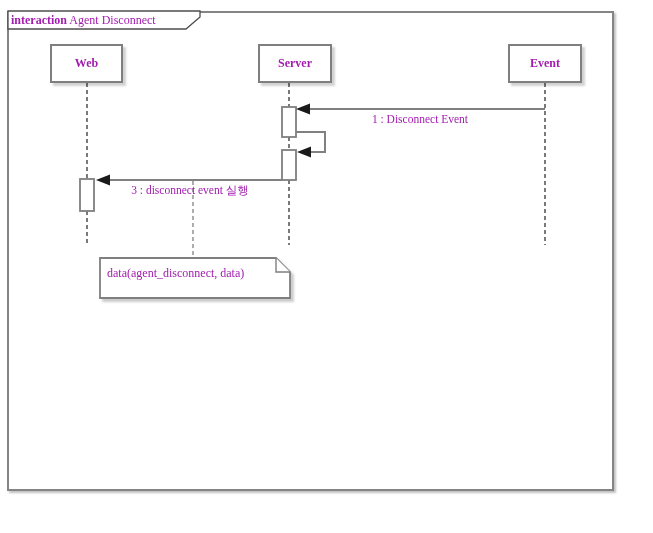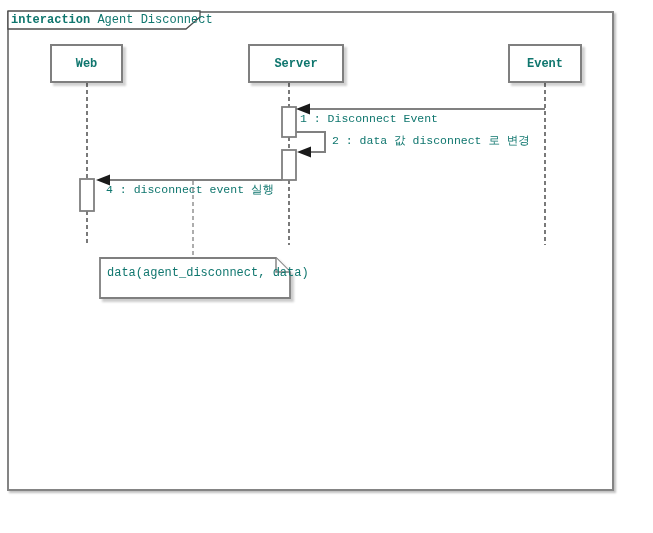--- a/index.html
+++ b/index.html
@@ -1,40 +1,40 @@
 <!DOCTYPE html>
 <html><head>
 <meta charset="utf-8">
 <style>
   html,body{margin:0;padding:0;background:#ffffff;}
   .canvas{
     position:relative;width:653px;height:533px;background:#ffffff;
-    font-family:Liberation Mono, monospace;color:#0f766e;overflow:hidden;
+    font-family:Liberation Serif, serif;color:#a21caf;overflow:hidden;
   }
   .frame{
     position:absolute;left:7px;top:11px;width:607px;height:480px;
     border:2px solid #848484;box-sizing:border-box;background:transparent;
     box-shadow:2px 2px 2px rgba(0,0,0,0.25);
   }
   .svg-layer{position:absolute;left:0;top:0;width:653px;height:533px;z-index:2;}
   .txt{position:absolute;z-index:3;white-space:nowrap;}
   .frame-label-text{left:11px;top:13px;font-size:12px;line-height:14px;}
   .frame-label-text .kw{font-weight:bold;}
   .head{
     position:absolute;top:44px;height:39px;box-sizing:border-box;
     border:2px solid #7f7f7f;background:#ffffff;z-index:3;
     display:flex;align-items:center;justify-content:center;
     font-size:12px;font-weight:bold;
     box-shadow:3px 3px 2px rgba(0,0,0,0.18);
   }
   .head-web{left:50px;width:73px;}
-  .head-server{left:248px;width:96px;}
+  .head-server{left:258px;width:74px;}
   .head-agent{left:508px;width:74px;}
   .msg-label{font-size:11.5px;line-height:14px;}
-  .msg1{left:300px;top:112px;width:240px;}
+  .msg1{left:300px;top:112px;width:240px;text-align:center;}
   .msg2{left:332px;top:134px;}
   .msg3{left:100px;top:183px;width:180px;text-align:center;}
   .note-text{left:107px;top:266px;font-size:12px;line-height:15px;}
 </style>
 </head>
 <body>
 
 <div class="canvas">
 
   <div class="frame"></div>
@@ -89,18 +89,17 @@
     <span>Web</span>
   </div>
   <div class="head head-server">
     <span>Server</span>
   </div>
   <div class="head head-agent">
     <span>Event</span>
   </div>
 
   <div class="txt msg-label msg1">1 : Disconnect Event</div>
-  <div class="txt msg-label msg2">2 : data 값 disconnect 로 변경</div>
-  <div class="txt msg-label msg3">4 : disconnect event 실행</div>
+  <div class="txt msg-label msg3">3 : disconnect event 실행</div>
 
   <div class="txt note-text">data(agent_disconnect, data)</div>
 
 </div>
 
 </body></html>

